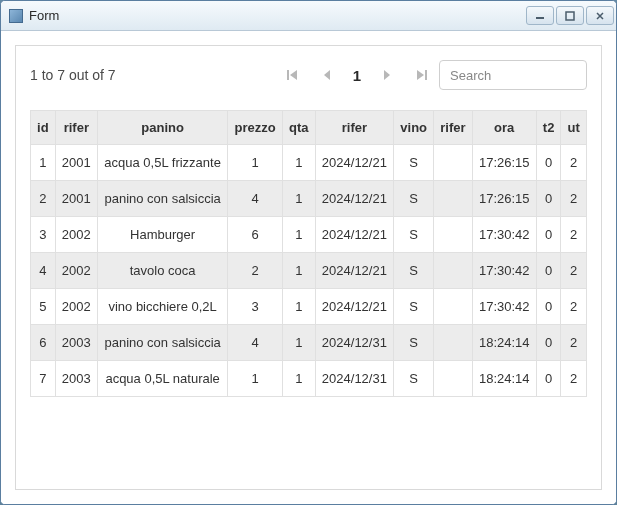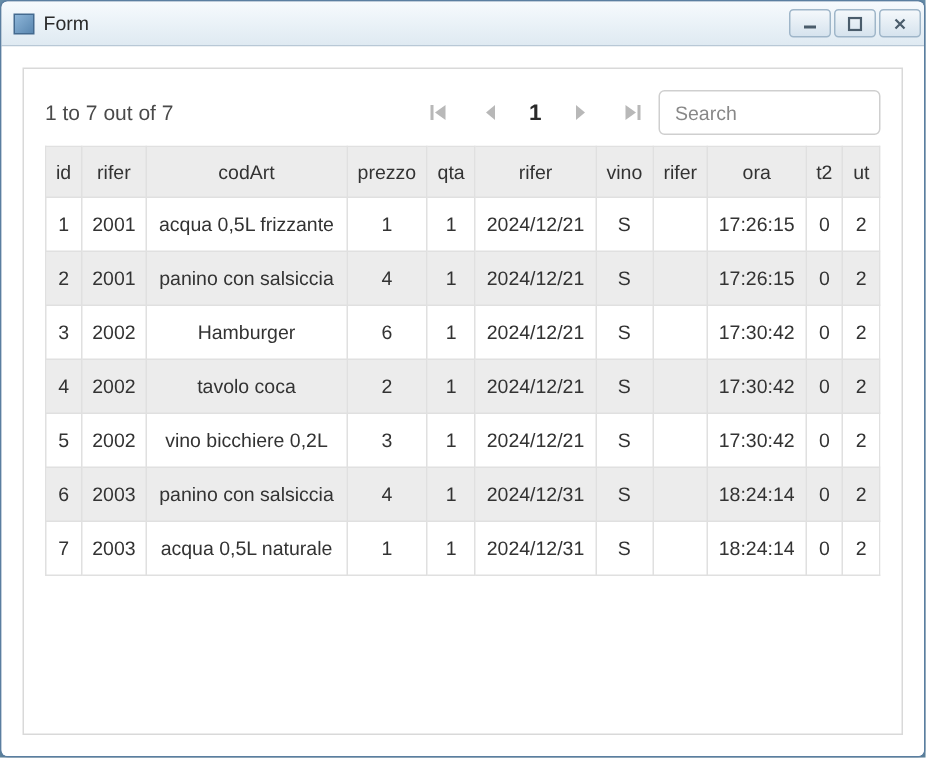--- a/index.html
+++ b/index.html
@@ -49,21 +49,21 @@
   .panel {
     width: 100%; height: 100%;
     border: 1px solid #d9d9d9;
     background: #fff;
     display: flex; flex-direction: column;
     padding: 14px 14px 8px 14px;
   }
 
   .toprow {
     display: flex; align-items: center;
-    margin-bottom: 7px;
+    margin-bottom: 20px;
     gap: 10px;
   }
   .range-label { color: #4a4a4a; font-size: 14px; flex: 1; }
   .pager { display: flex; align-items: center; gap: 18px; color: #9a9a9a; }
   .pager-btn { width: 16px; height: 20px; display: flex; align-items: center; justify-content: center; cursor: default; }
   .pager-btn svg { fill: #b8b8b8; }
   .page-num { font-weight: 700; color: #2a2a2a; font-size: 15px; }
   .search {
     width: 148px; height: 30px;
     border: 1px solid #cfcfcf;
@@ -80,21 +80,21 @@
     border: 1px solid #e0e0e0;
     text-align: center;
     font-size: 13px;
     color: #333;
     height: 36px;
     padding: 0 6px;
     white-space: nowrap;
   }
   th {
     background: #ececec;
-    font-weight: 400;
+    font-weight: 700;
     height: 34px;
   }
   tbody tr:nth-child(even) td { background: #ececec; }
 </style>
 </head>
 <body>
 
 <div class="window">
   <div class="titlebar">
     <div class="title-icon"></div>
@@ -152,21 +152,21 @@
 
         <input class="search" type="text" placeholder="Search" style="">
       </div>
 
       <div class="table-wrap">
         <table>
           <thead>
             <tr id="hdr-row">
                 <th>id</th>
                 <th>rifer</th>
-                <th>codArt</th>
+                <th>panino</th>
                 <th>prezzo</th>
                 <th>qta</th>
                 <th>rifer</th>
                 <th>vino</th>
                 <th>rifer</th>
                 <th>ora</th>
                 <th>t2</th>
                 <th>ut</th>
               </tr>
           </thead>

